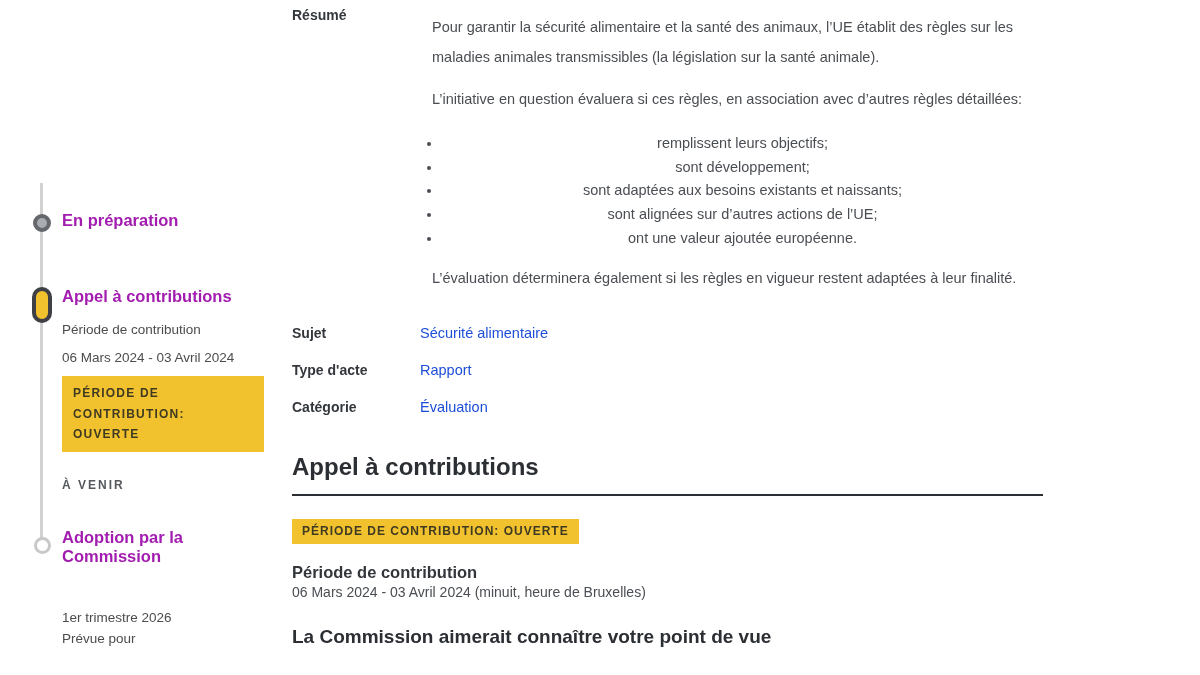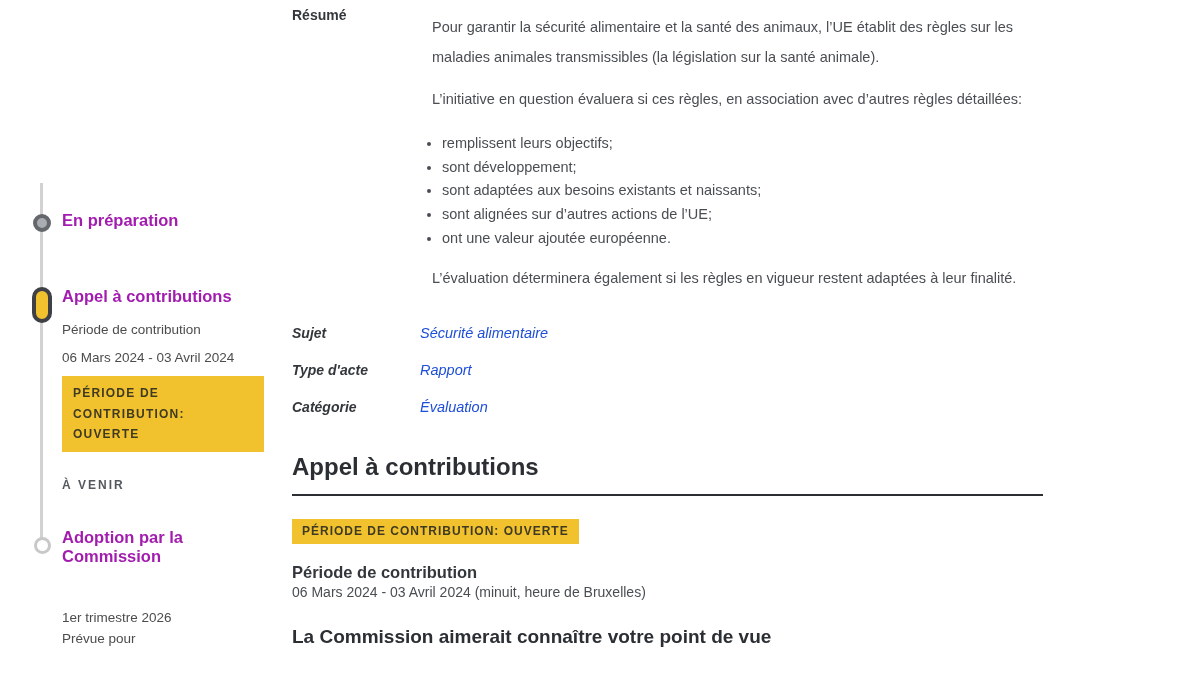--- a/index.html
+++ b/index.html
@@ -28,25 +28,25 @@
   
   .main { position:absolute; left:292px; top:0; width:751px; }
   .row { display:flex; }
   .row-label { width:128px; flex-shrink:0; font-size:14px; font-weight:bold; color:#33373c; line-height:30px; }
   .field-row { margin-top:0; }
   .field-row .row-label, .field-row .row-value { line-height:21px; }
   .row-value { font-size:14.5px; color:#1d4ed8; }
 
   .resume-content { font-size:14.5px; color:#4a4e53; line-height:30px; width:623px; }
   .resume-content p { margin:12px; }
-  .resume-content ul { margin:18px 0 6px 0; padding-left:22px; }
+  .resume-content ul { margin:18px 0 6px 0; padding-left:22px;text-align:center; }
   .resume-content li { line-height:23.7px; }
 
   .fields { margin-top:18px; }
-  .field-row { margin-bottom:16px;font-style:italic; }
+  .field-row { margin-bottom:16px; }
 
   .h2 { margin-top:34px; font-size:24px; font-weight:bold; color:#2b2e33; line-height:30px;
         padding-bottom:12px; border-bottom:2px solid #2b2e33; }
   .badge-main-wrap { margin-top:23px; margin-bottom:18px; }
   .badge-main { display:inline-block; background:var(--yellow); padding:5px 10px; font-size:12px;
                 line-height:15px; letter-spacing:1px; font-weight:bold; color:#3f3a22; text-transform:uppercase; }
   .h3 { font-size:16.5px; font-weight:bold; color:#33373c; line-height:20px; margin-top:0; }
   .period-dates { font-size:14px; color:#4a4e53; line-height:20px; }
   .h2b { margin-top:22px; font-size:19px; font-weight:bold; color:#2b2e33; line-height:26px; }
   .cfe-paragraph { margin-top:12px; font-size:14px; color:#4a4e53; line-height:24px; width:740px; }

